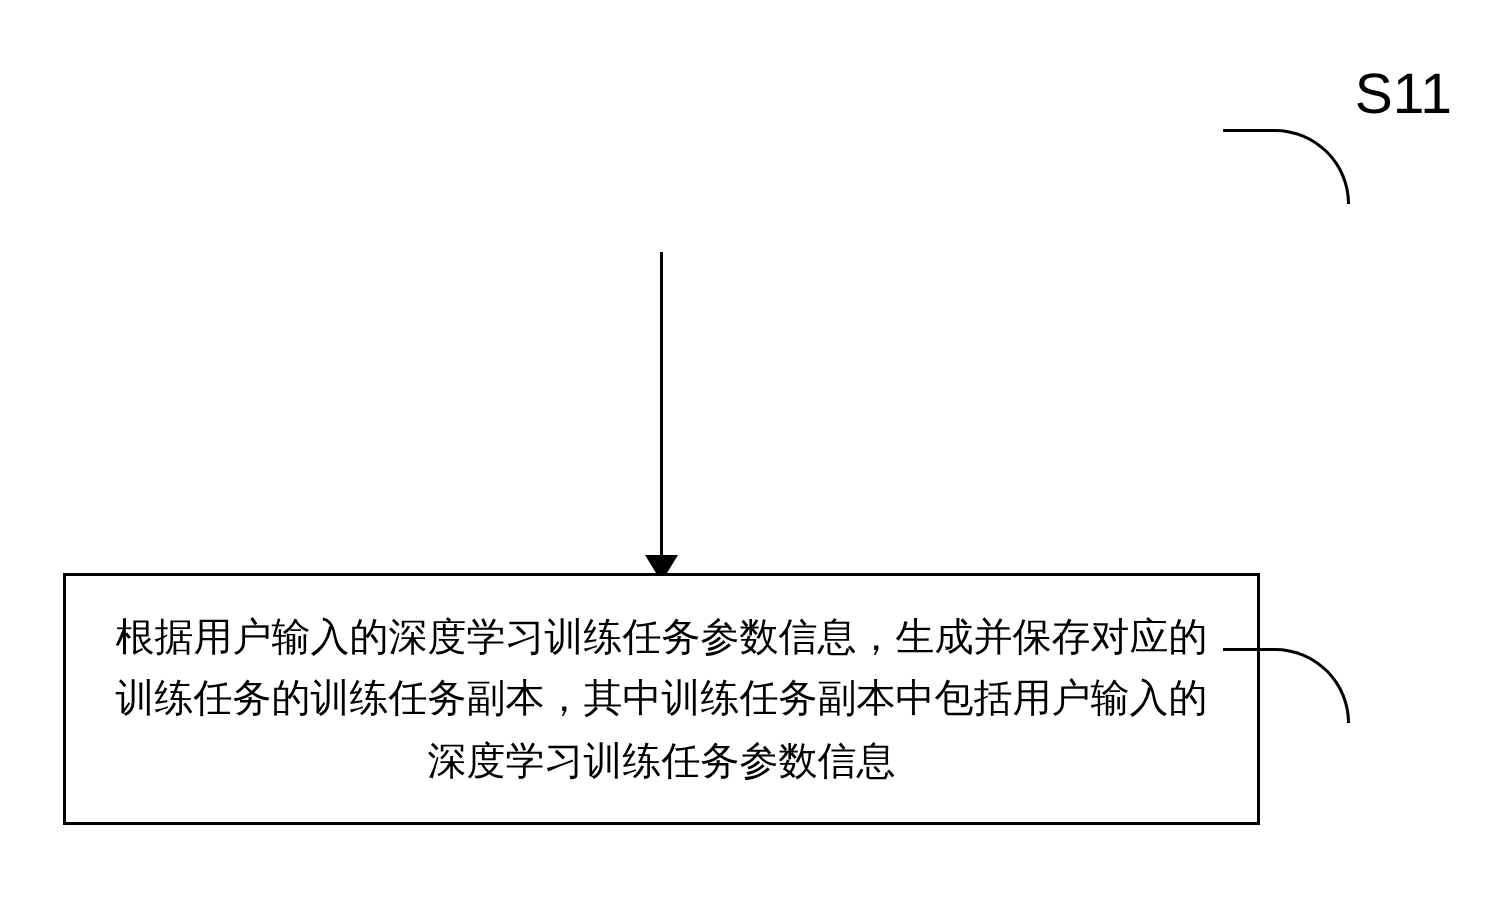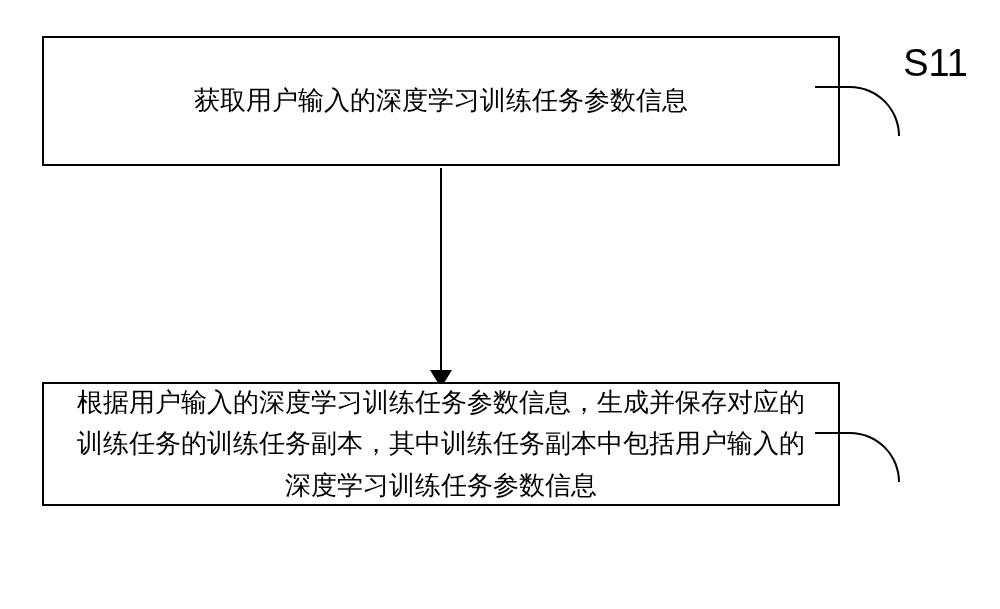--- a/index.html
+++ b/index.html
@@ -32,21 +32,21 @@
     .box-s11 {
       left: 42px;
       top: 36px;
       width: 798px;
       height: 130px;
     }
     .box-s12 {
       left: 42px;
       top: 382px;
       width: 798px;
-      height: 124px;
+      height: 168px;
     }
     .box-text {
       font-size: 26px;
       color: #000;
       line-height: 1.6;
     }
     .step-label {
       position: absolute;
       font-size: 38px;
       color: #000;
@@ -98,23 +98,20 @@
       border-left: 11px solid transparent;
       border-right: 11px solid transparent;
       border-top: 18px solid #000;
     }
   </style>
 </head>
 <body>
 
 <div class="diagram-container">
 
-  <div class="flow-box box-s11">
-    <div class="box-text">获取用户输入的深度学习训练任务参数信息</div>
-  </div>
 
   <div class="connector-curve curve-s11"></div>
   <div class="step-label label-s11">S11</div>
 
   <div class="arrow-line"></div>
   <div class="arrow-head"></div>
 
   <div class="flow-box box-s12">
     <div class="box-text">根据用户输入的深度学习训练任务参数信息，生成并保存对应的训练任务的训练任务副本，其中训练任务副本中包括用户输入的深度学习训练任务参数信息</div>
   </div>

